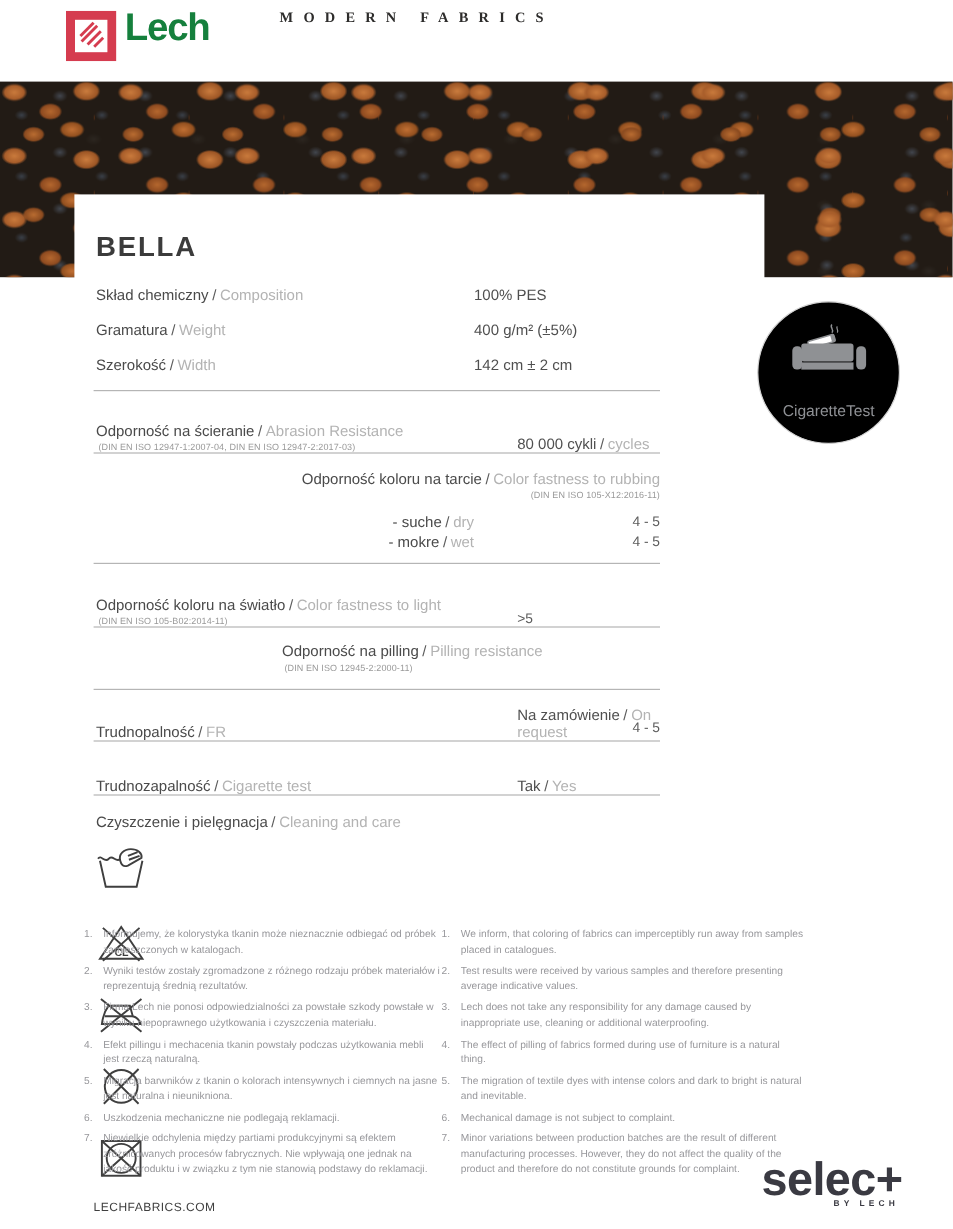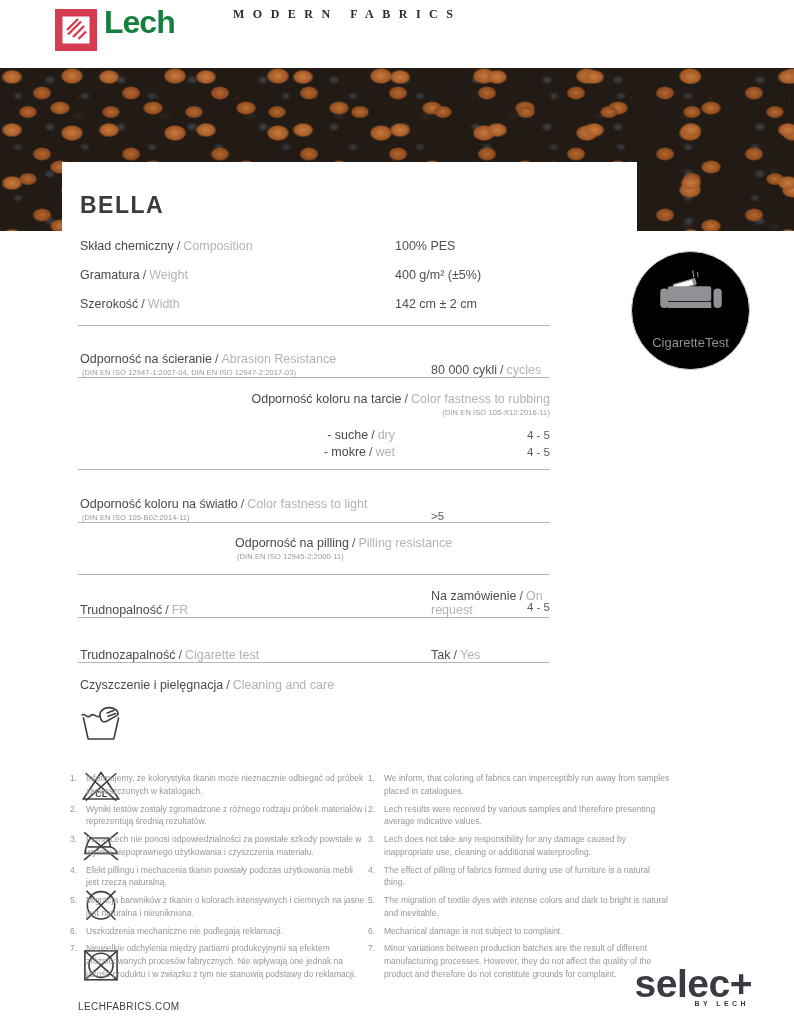--- a/index.html
+++ b/index.html
@@ -239,21 +239,21 @@
         <li>Efekt pillingu i mechacenia tkanin powstały podczas użytkowania mebli jest rzeczą naturalną.</li>
         <li>Migracja barwników z tkanin o kolorach intensywnych i ciemnych na jasne jest naturalna i nieunikniona.</li>
         <li>Uszkodzenia mechaniczne nie podlegają reklamacji.</li>
         <li>Niewielkie odchylenia między partiami produkcyjnymi są efektem zróżnicowanych procesów fabrycznych. Nie wpływają one jednak na jakość produktu i w związku z tym nie stanowią podstawy do reklamacji.</li>
       </ol>
   </div>
   <div class="notes notes-en">
     <ol>
 
     <li>We inform, that coloring of fabrics can imperceptibly run away from samples placed in catalogues.</li>
-        <li>Lech results were received by various samples and therefore presenting average indicative values.</li>
+        <li>Test results were received by various samples and therefore presenting average indicative values.</li>
         <li>Lech does not take any responsibility for any damage caused by inappropriate use, cleaning or additional waterproofing.</li>
         <li>The effect of pilling of fabrics formed during use of furniture is a natural thing.</li>
         <li>The migration of textile dyes with intense colors and dark to bright is natural and inevitable.</li>
         <li>Mechanical damage is not subject to complaint.</li>
         <li>Minor variations between production batches are the result of different manufacturing processes. However, they do not affect the quality of the product and therefore do not constitute grounds for complaint.</li>
       </ol>
   </div>
 
   <div class="site">LECHFABRICS.COM</div>
   <div class="select-logo">

